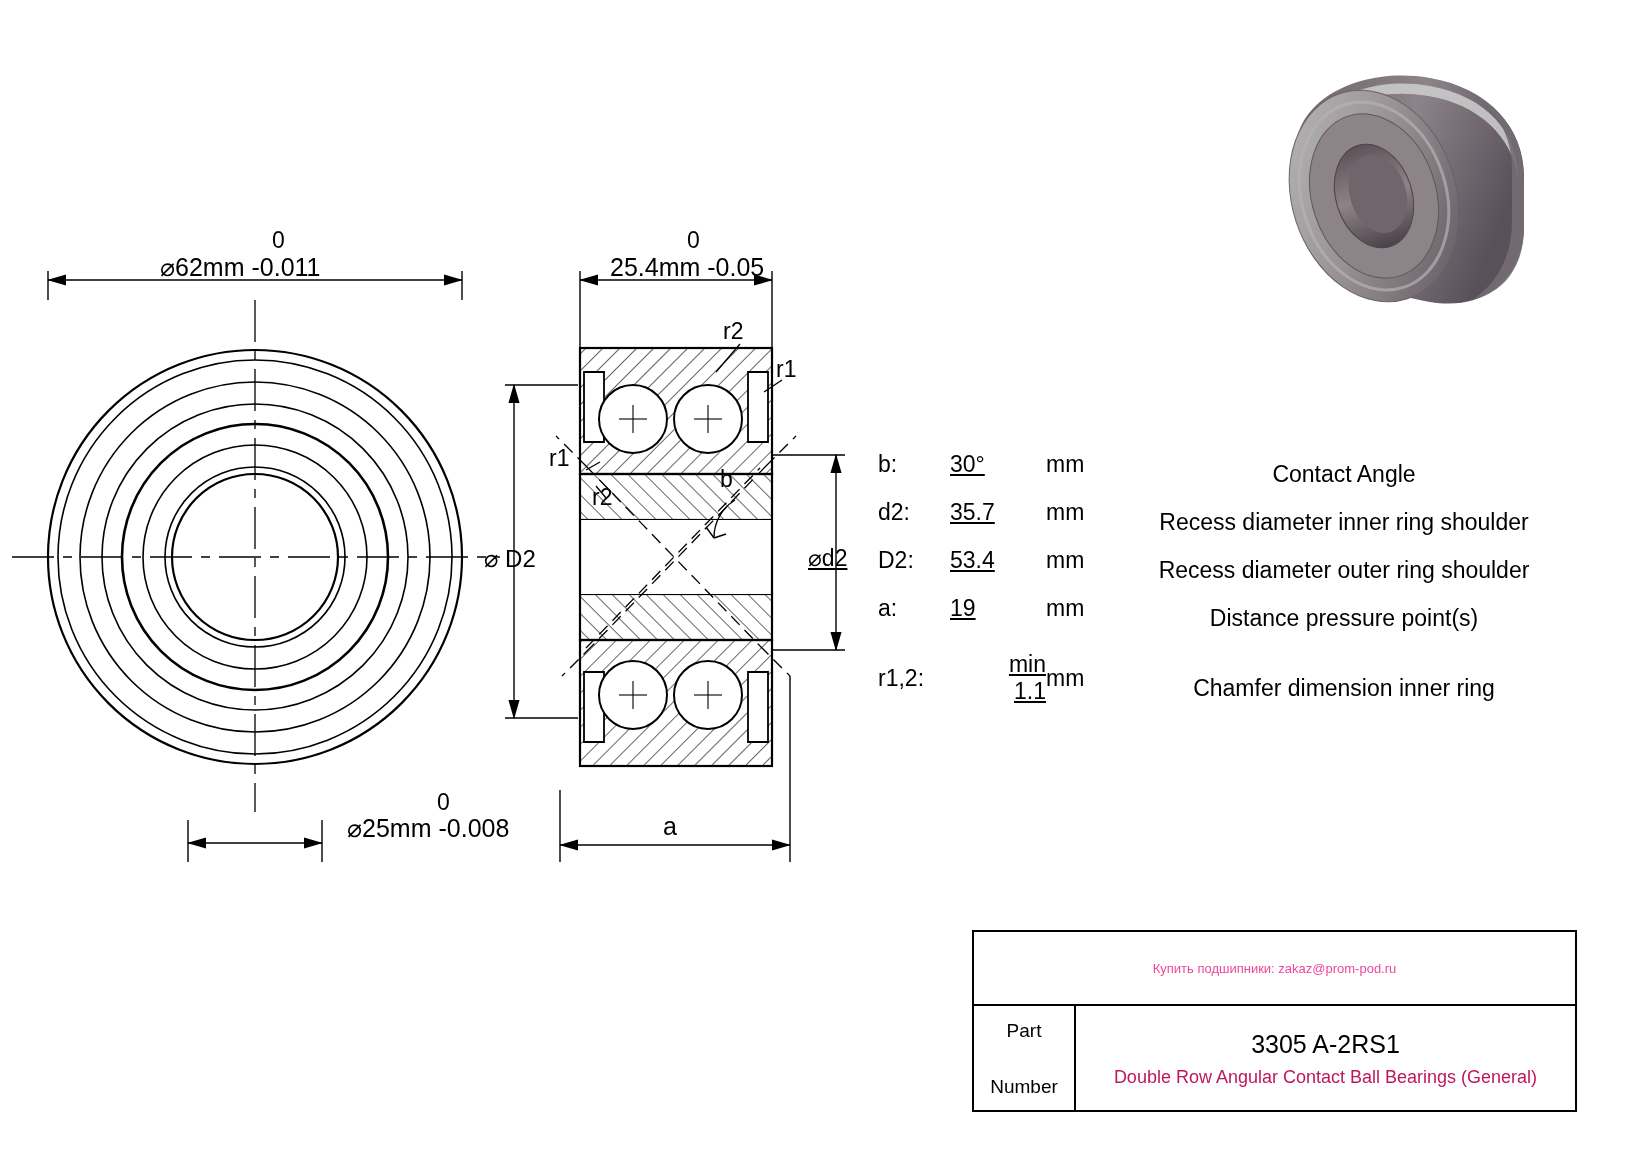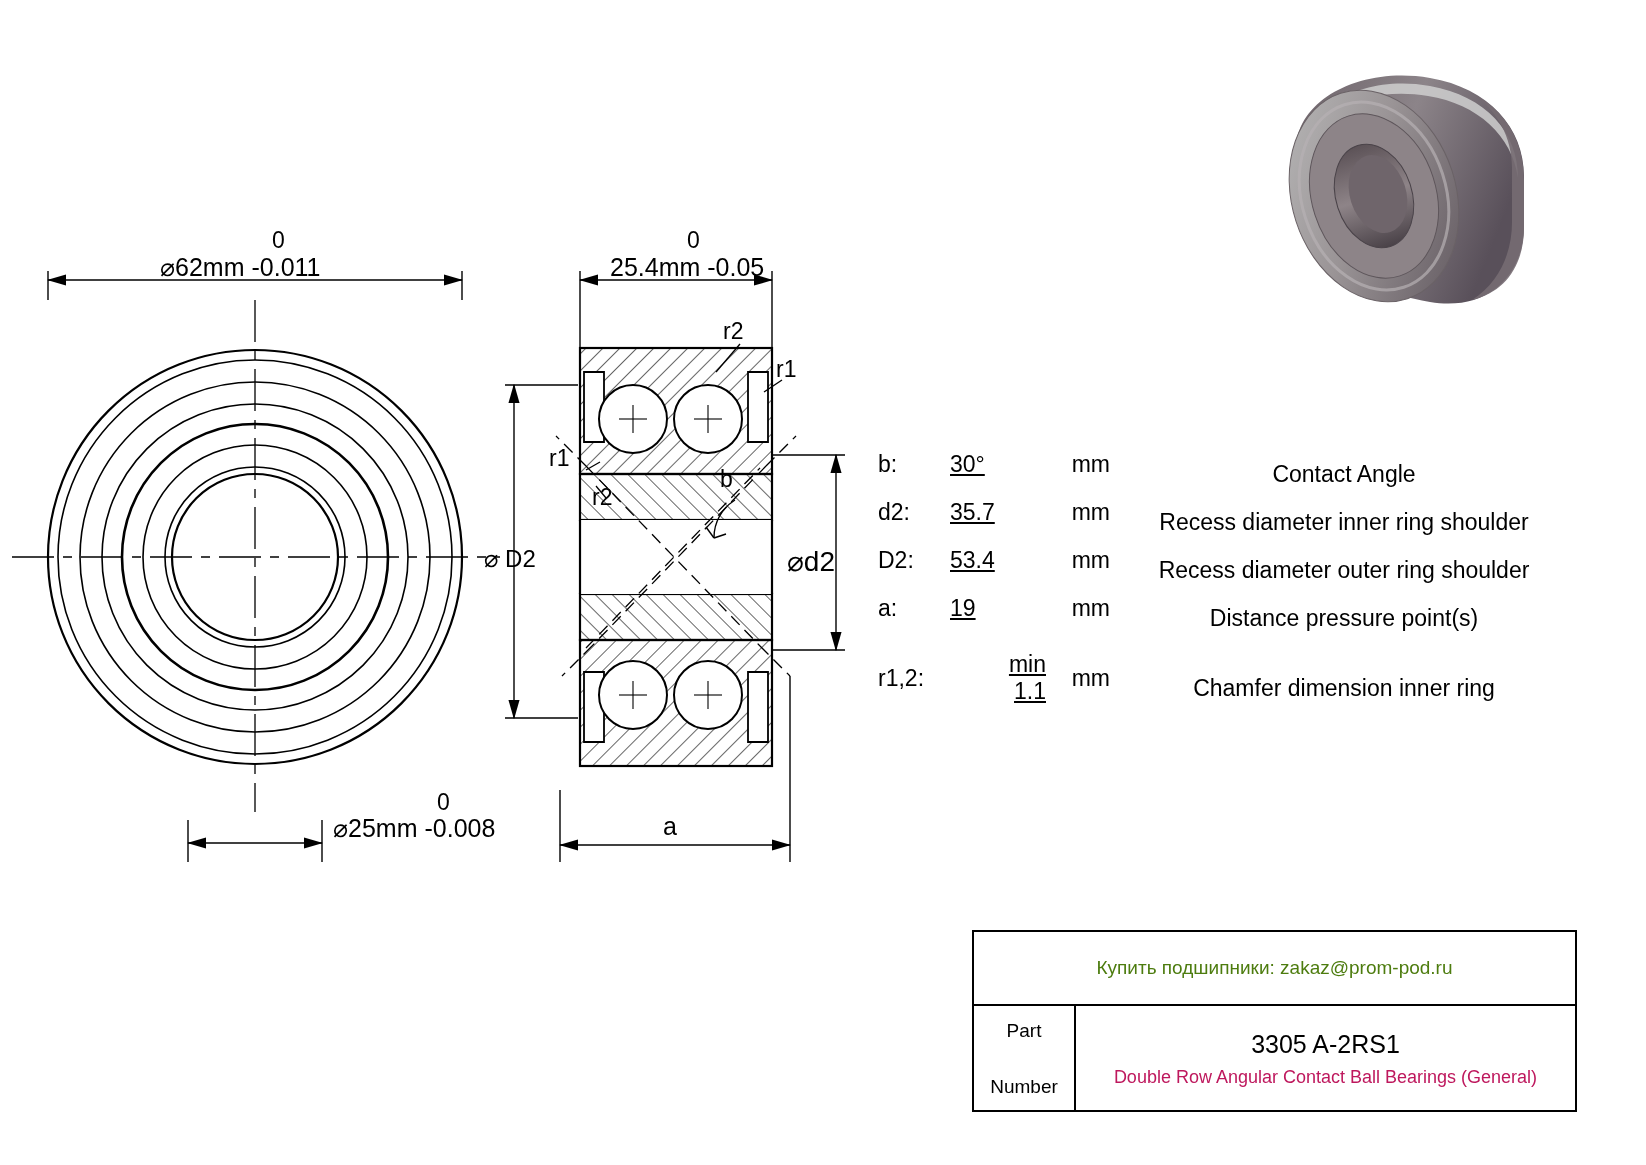--- a/index.html
+++ b/index.html
@@ -6,29 +6,29 @@
   body{width:1646px;height:1165px;position:relative;font-family:"Liberation Sans",sans-serif;color:#000;overflow:hidden;}
   .stage{position:absolute;left:0;top:0;width:1646px;height:1165px;}
   svg{display:block;}
 
   
   #spec-table{position:absolute;left:878px;top:440px;width:700px;}
   .spec-row{display:flex;align-items:center;height:48px;font-size:23px;}
   .spec-row.gap{margin-top:22px;}
   .spec-key{width:72px;text-align:left;}
   .spec-val{width:96px;text-align:left;text-decoration:underline;}
-  .spec-unit{width:64px;text-align:right;}
+  .spec-unit{width:64px;text-align:left;}
   .spec-desc{flex:1;text-align:center;margin-top:20px;}
   .spec-key.wide{width:110px;}
   .spec-val.narrow{width:58px;text-align:right;}
 
   
   #title-block{position:absolute;left:972px;top:930px;width:605px;height:182px;border:2px solid #000;box-sizing:border-box;}
   #tb-top{height:72px;border-bottom:2px solid #000;display:flex;align-items:center;justify-content:center;}
-  #tb-top-text{font-size:19px;color:#4d7c0f;}
+  #tb-top-text{font-size:13px;color:#ec4899;}
   #tb-bottom{height:106px;display:flex;}
   #tb-left{width:100px;border-right:2px solid #000;display:flex;flex-direction:column;align-items:center;justify-content:center;font-size:19px;line-height:1.5;gap:28px;}
   #tb-right{flex:1;display:flex;flex-direction:column;align-items:center;justify-content:center;}
   #tb-part{font-size:25px;margin-bottom:8px;}
   #tb-desc{font-size:18px;color:#be185d;}
 
   .lbl{position:absolute;font-size:23px;white-space:nowrap;}
 </style>
 </head>
 <body>
@@ -215,33 +215,33 @@
                C1524 264, 1506 292, 1472 300
                C1500 282, 1512 252, 1512 222 L1512 168
                C1512 138, 1498 110, 1470 92 Z" fill="#756c72" opacity="0.9"></path>
     </g>
   </svg>
 
   <div class="lbl" style="left:272px;top:227px;">0</div>
   <div class="lbl" style="left:160px;top:253px;font-size:25px;">⌀62mm -0.011</div>
 
   <div class="lbl" style="left:437px;top:789px;">0</div>
-  <div class="lbl" style="left:333px;top:814px;font-size:25px;">⌀25mm -0.008</div>
+  <div class="lbl" style="left:323px;top:814px;font-size:25px;padding-left:24px;">⌀25mm -0.008</div>
 
   <div class="lbl" style="left:687px;top:227px;">0</div>
   <div class="lbl" style="left:585px;top:253px;font-size:25px;margin-left:25px;">25.4mm -0.05</div>
 
   <div class="lbl" style="left:723px;top:318px;">r2</div>
   <div class="lbl" style="left:776px;top:356px;">r1</div>
   <div class="lbl" style="left:549px;top:445px;">r1</div>
   <div class="lbl" style="left:592px;top:484px;">r2</div>
   <div class="lbl" style="left:720px;top:466px;">b</div>
 
   <div class="lbl" style="left:484px;top:545px;font-size:24px;">⌀ D2</div>
-  <div class="lbl" style="left:787px;top:545px;font-size:28px;">⌀d2</div>
+  <div class="lbl" style="left:808px;top:545px;font-size:23px;text-decoration:underline;">⌀d2</div>
   <div class="lbl" style="left:663px;top:812px;font-size:25px;">a</div>
 
   <div id="spec-table">
     <div class="spec-row">
       <span class="spec-key">b:</span>
       <span class="spec-val">30°</span>
       <span class="spec-unit">mm</span>
       <span class="spec-desc">Contact Angle</span>
     </div>
     <div class="spec-row">

